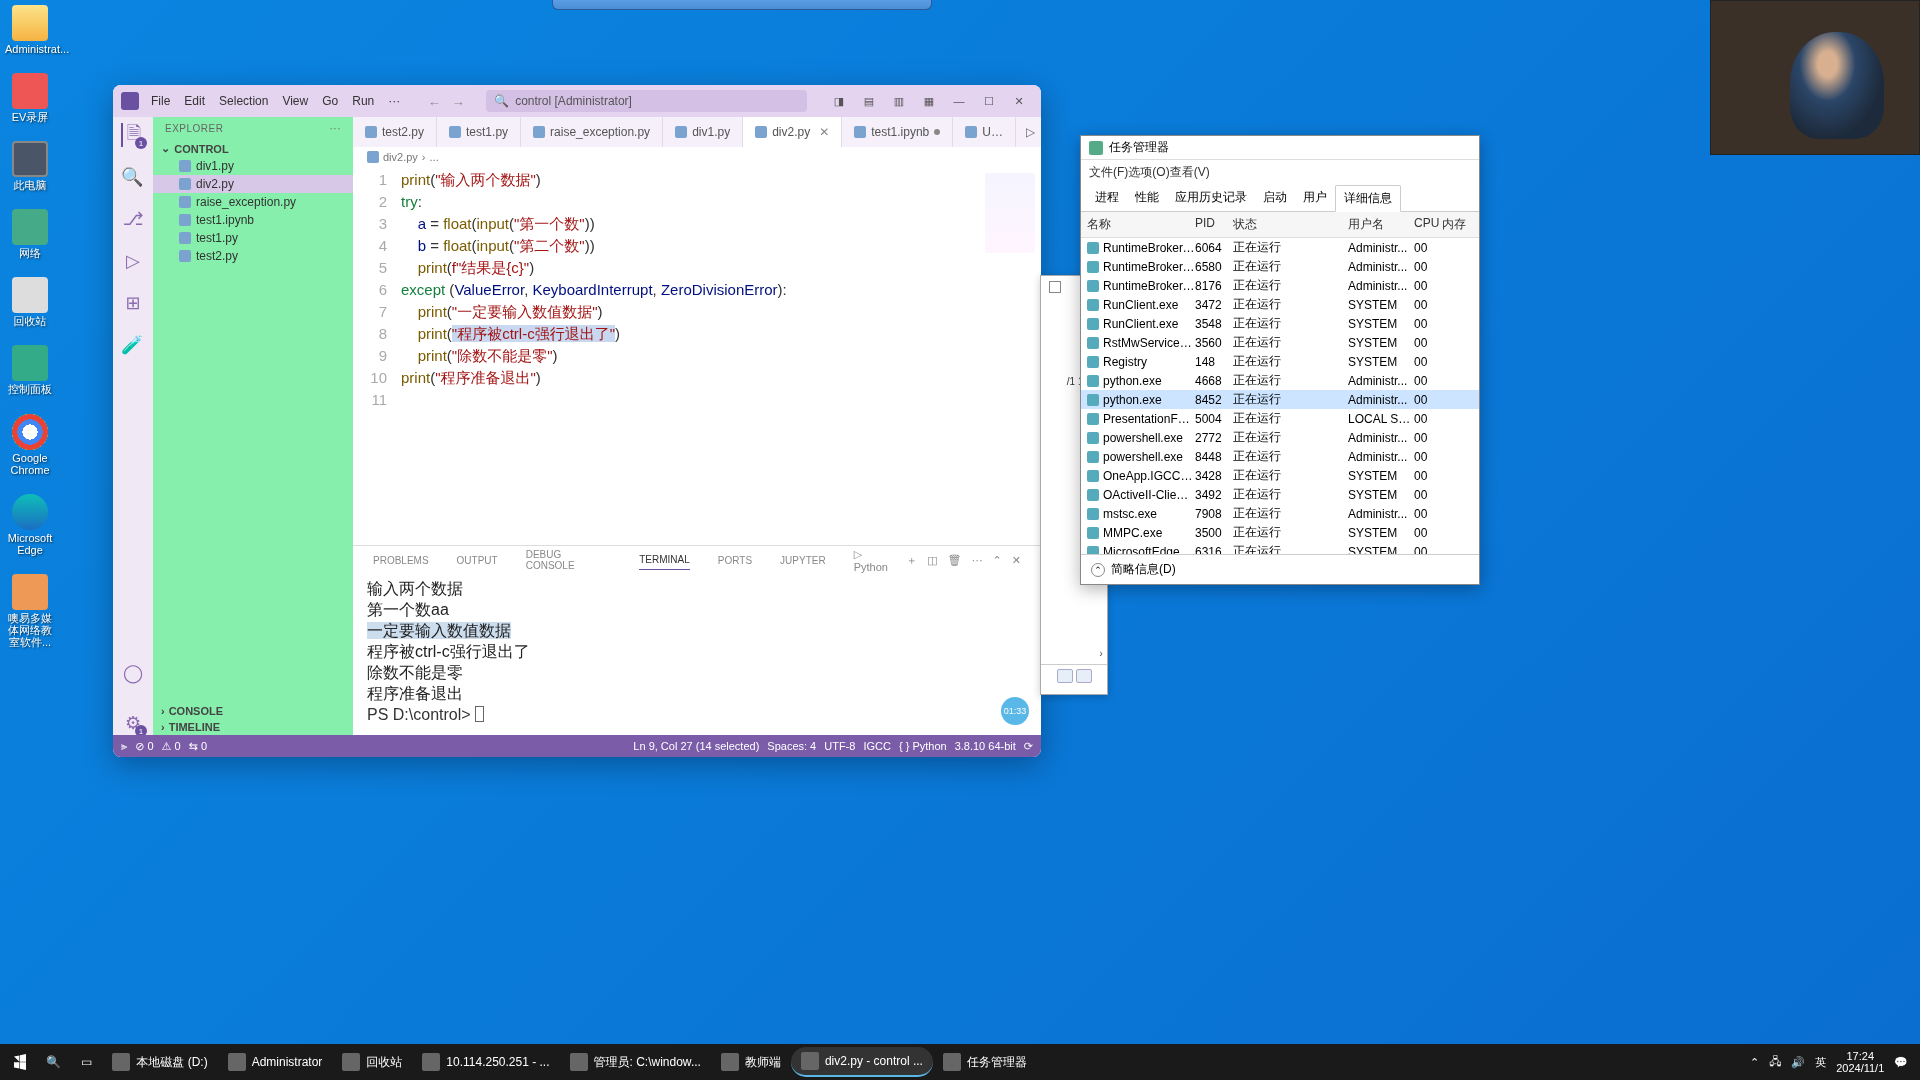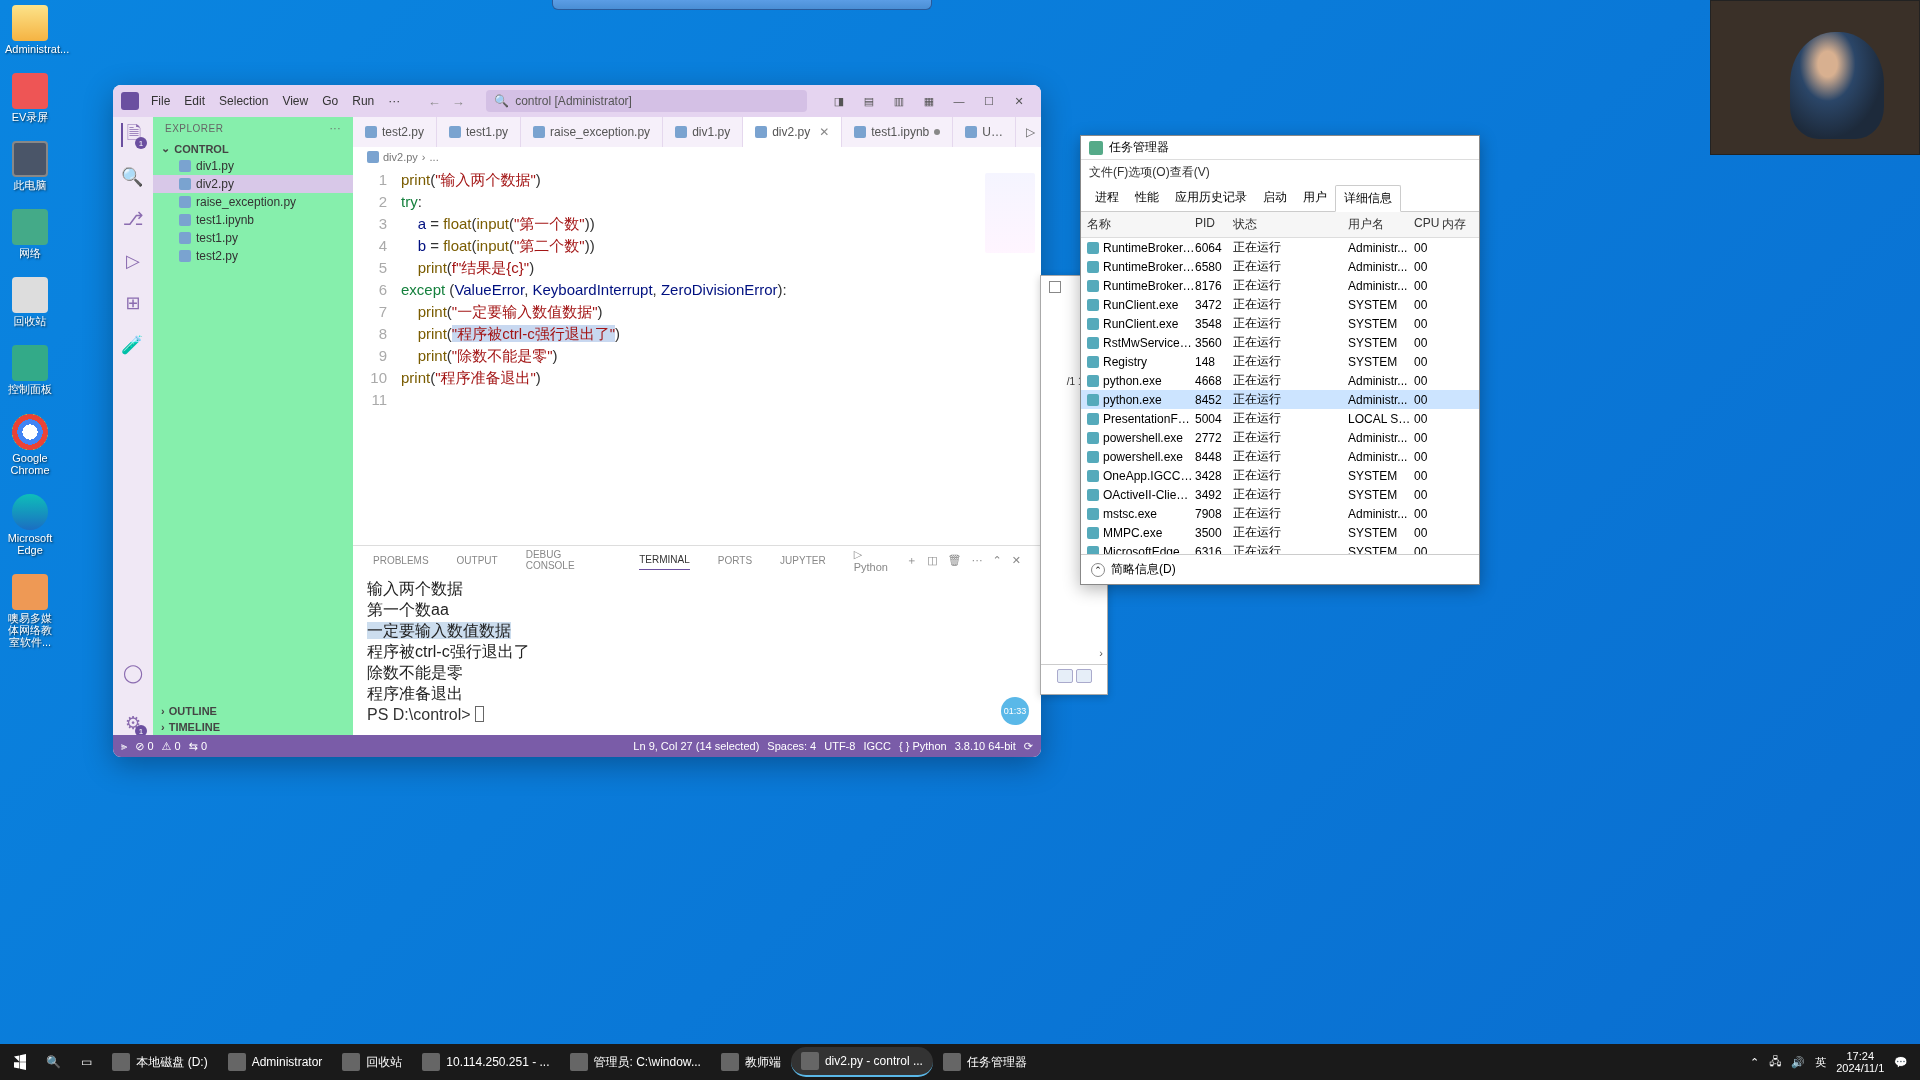--- a/index.html
+++ b/index.html
@@ -249,21 +249,21 @@
             <span class="fi"></span>
             <span>test1.py</span>
           </div>
           <div class="sb-file">
             <span class="fi"></span>
             <span>test2.py</span>
           </div>
         </div>
       <div class="sb-section">
           <span>›</span>
-          <span>OUTLINE</span>
+          <span>CONSOLE</span>
         </div>
       <div class="sb-section">
           <span>›</span>
           <span>TIMELINE</span>
         </div>
     </div>
     <div class="editor-area">
       <div class="tabs" id="tabs">
         <div class="tab">
             <span class="ti"></span>

